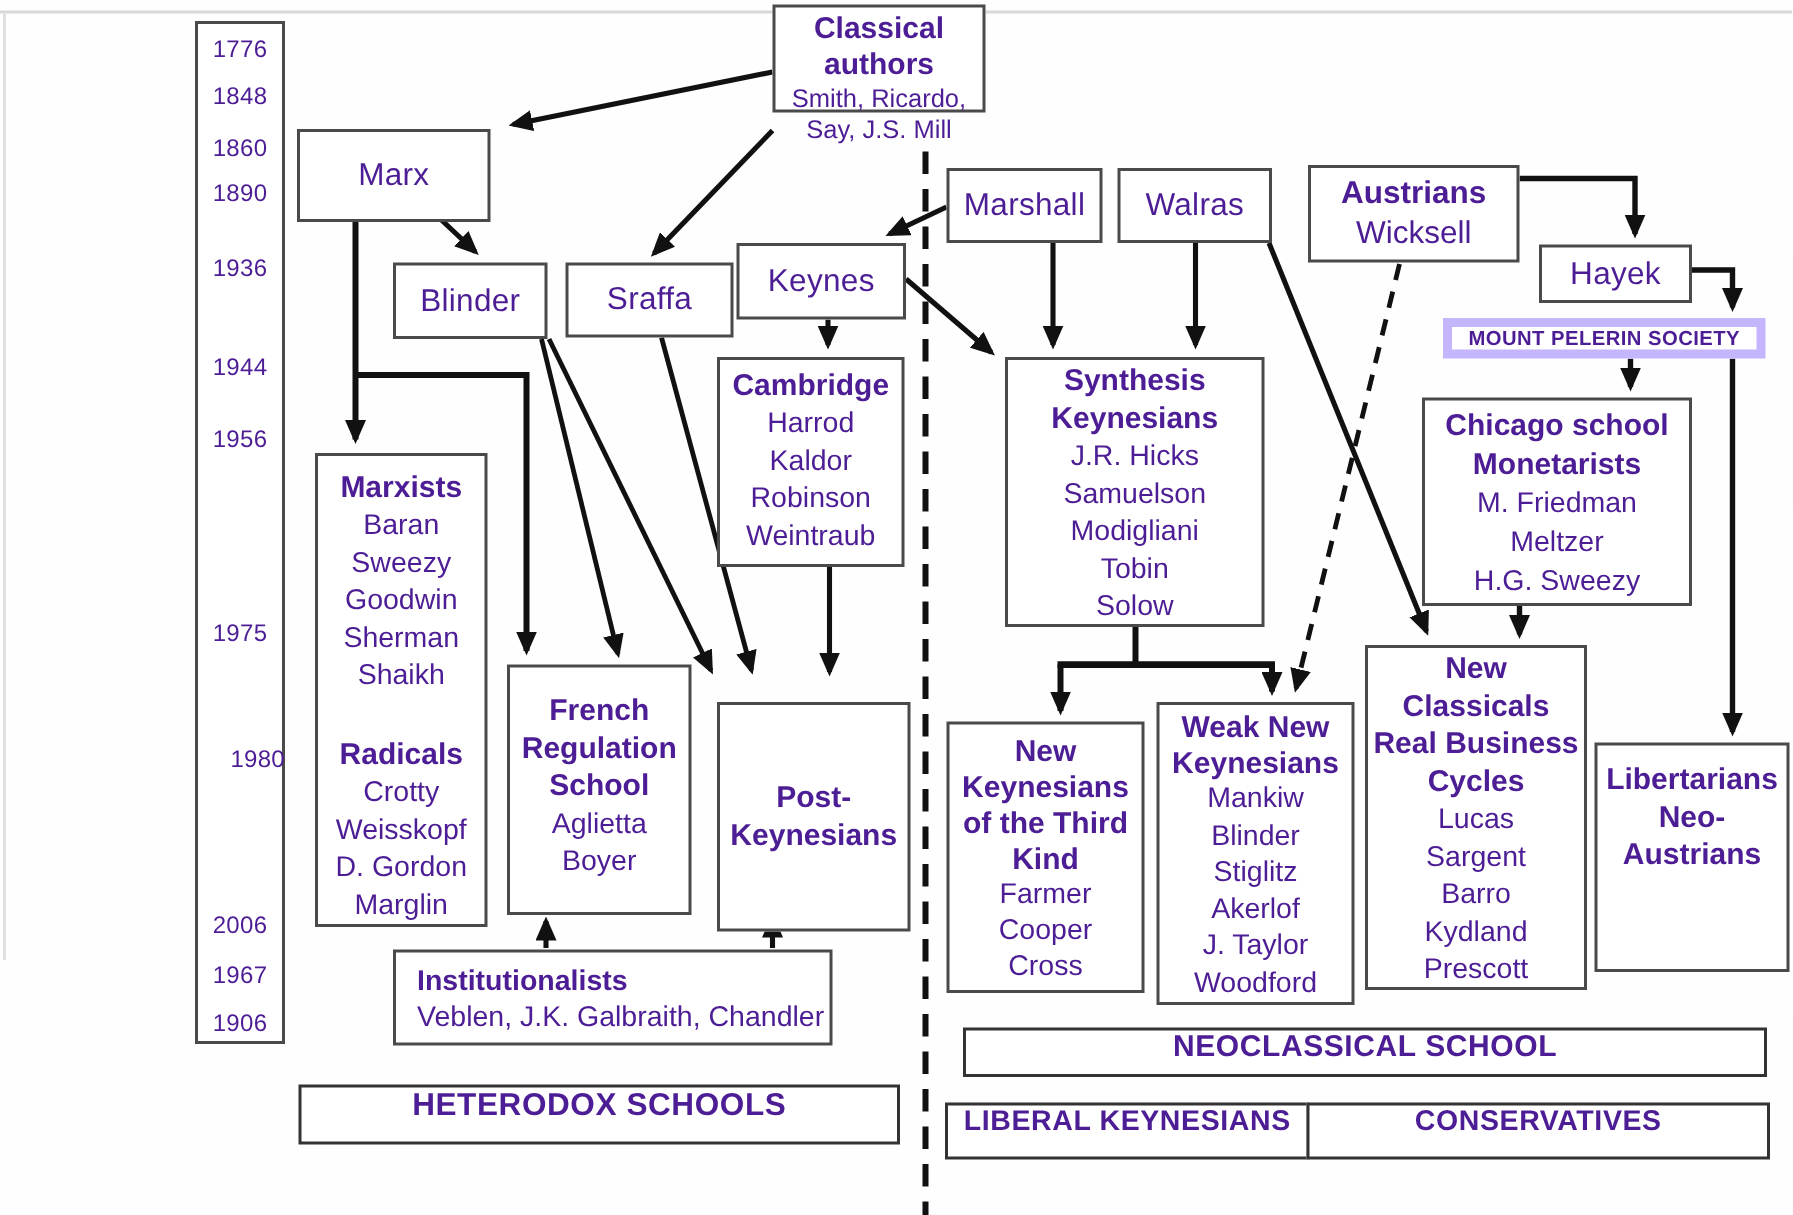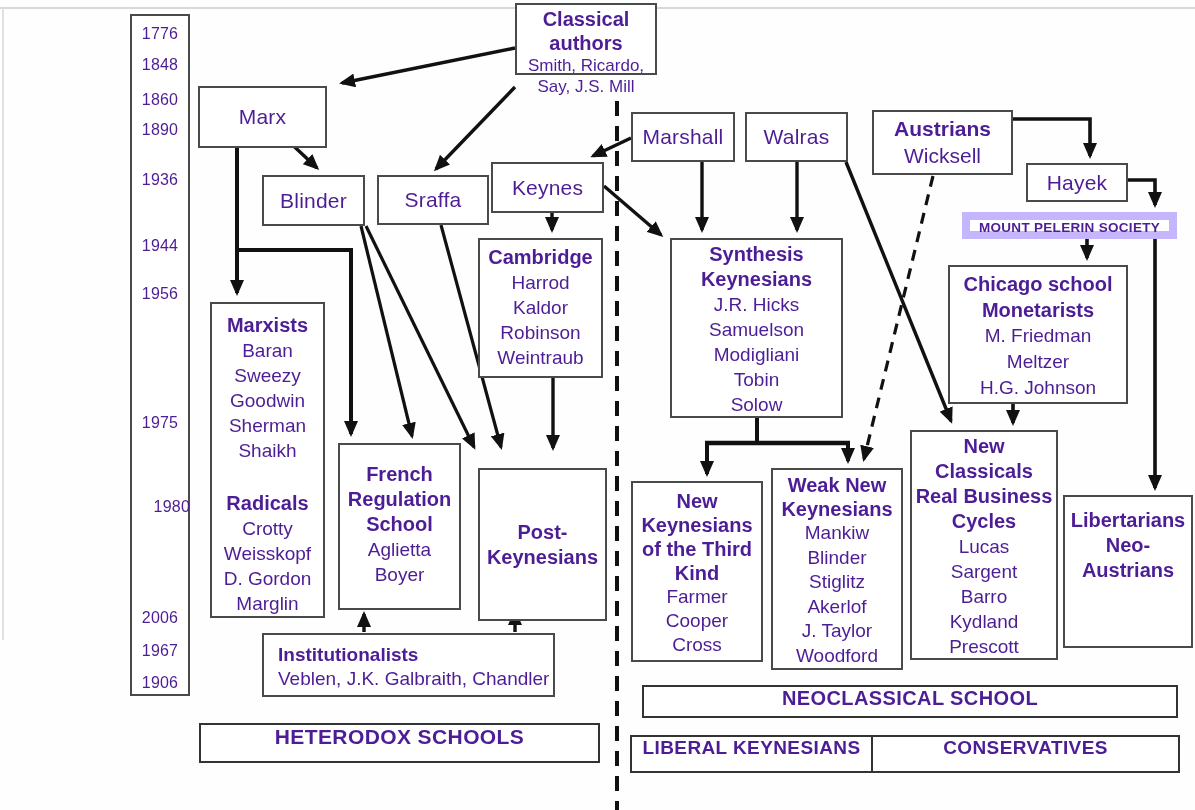--- a/index.html
+++ b/index.html
@@ -19,21 +19,21 @@
   .title{font-weight:bold;font-size:20px;line-height:25px;white-space:pre-line;}
   .members{font-size:19px;line-height:25px;white-space:pre-line;}
   .subtitle{font-size:17px;line-height:21px;white-space:pre-line;}
   .group-gap{height:28px;}
   .banner{ 
     display:flex;align-items:flex-start;justify-content:center;
     font-weight:bold;letter-spacing:.4px;font-size:20px;border:2px solid #333;
   }
   .small-caps-box{
     display:flex;align-items:flex-start;justify-content:center;
-    font-weight:bold;font-size:13.5px;letter-spacing:.3px;border:8px solid #c4b5fd;
+    font-weight:bold;font-size:13.5px;letter-spacing:.3px;border:6px solid #c4b5fd;
   }
   .timeline{position:absolute;box-sizing:border-box;border:2px solid #4a4a4a;background:#fff;}
   .year{
     position:absolute;width:60px;left:130px;text-align:center;
     font-size:16px;letter-spacing:.2px;
   }
   .left-align{text-align:left;padding-left:14px;}
 </style>
 </head>
 <body>
@@ -155,21 +155,21 @@
 Modigliani
 Tobin
 Solow</div>
   </div>
 
   <div class="node" style="left:948px;top:265px;width:180px;height:139px;padding-top:4px;">
     <div class="title" style="line-height:26px;">Chicago school
 Monetarists</div>
     <div class="members" style="line-height:26px;">M. Friedman
 Meltzer
-H.G. Johnson</div>
+H.G. Sweezy</div>
   </div>
 
   <div class="node" style="left:210px;top:302px;width:115px;height:316px;padding-top:9px;">
     <div class="title">Marxists</div>
     <div class="members">Baran
 Sweezy
 Goodwin
 Sherman
 Shaikh</div>
     <div class="group-gap"></div>

